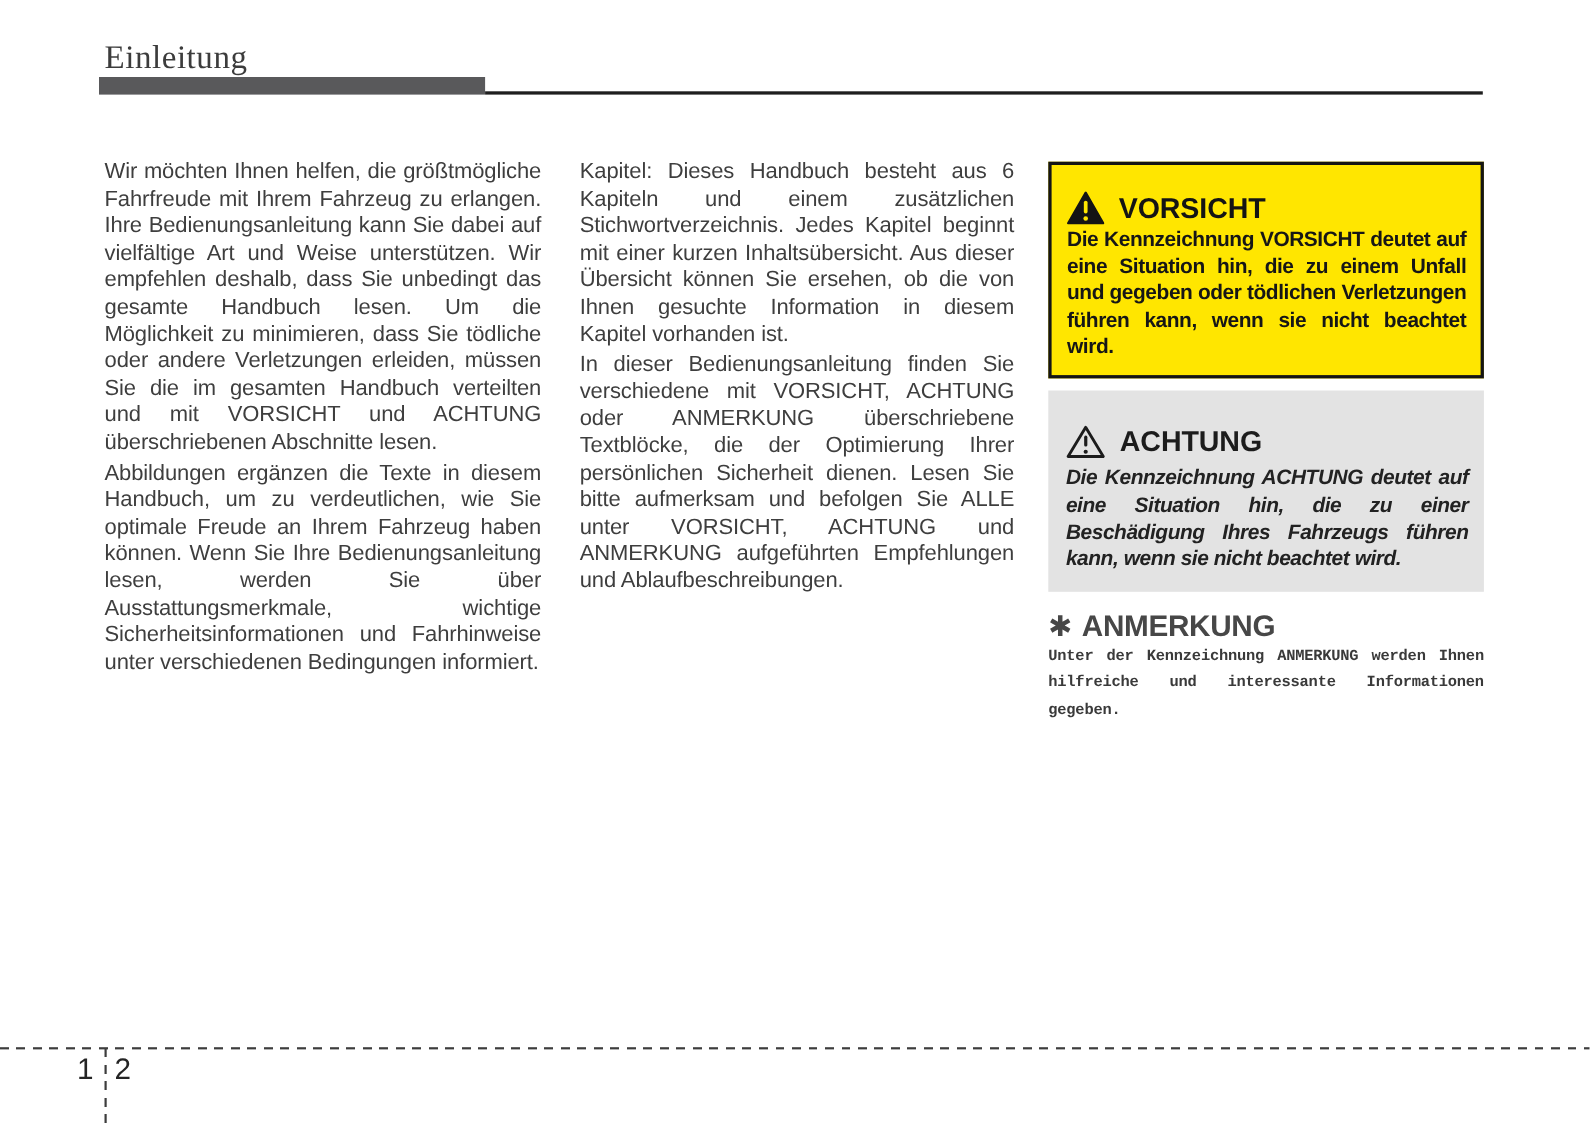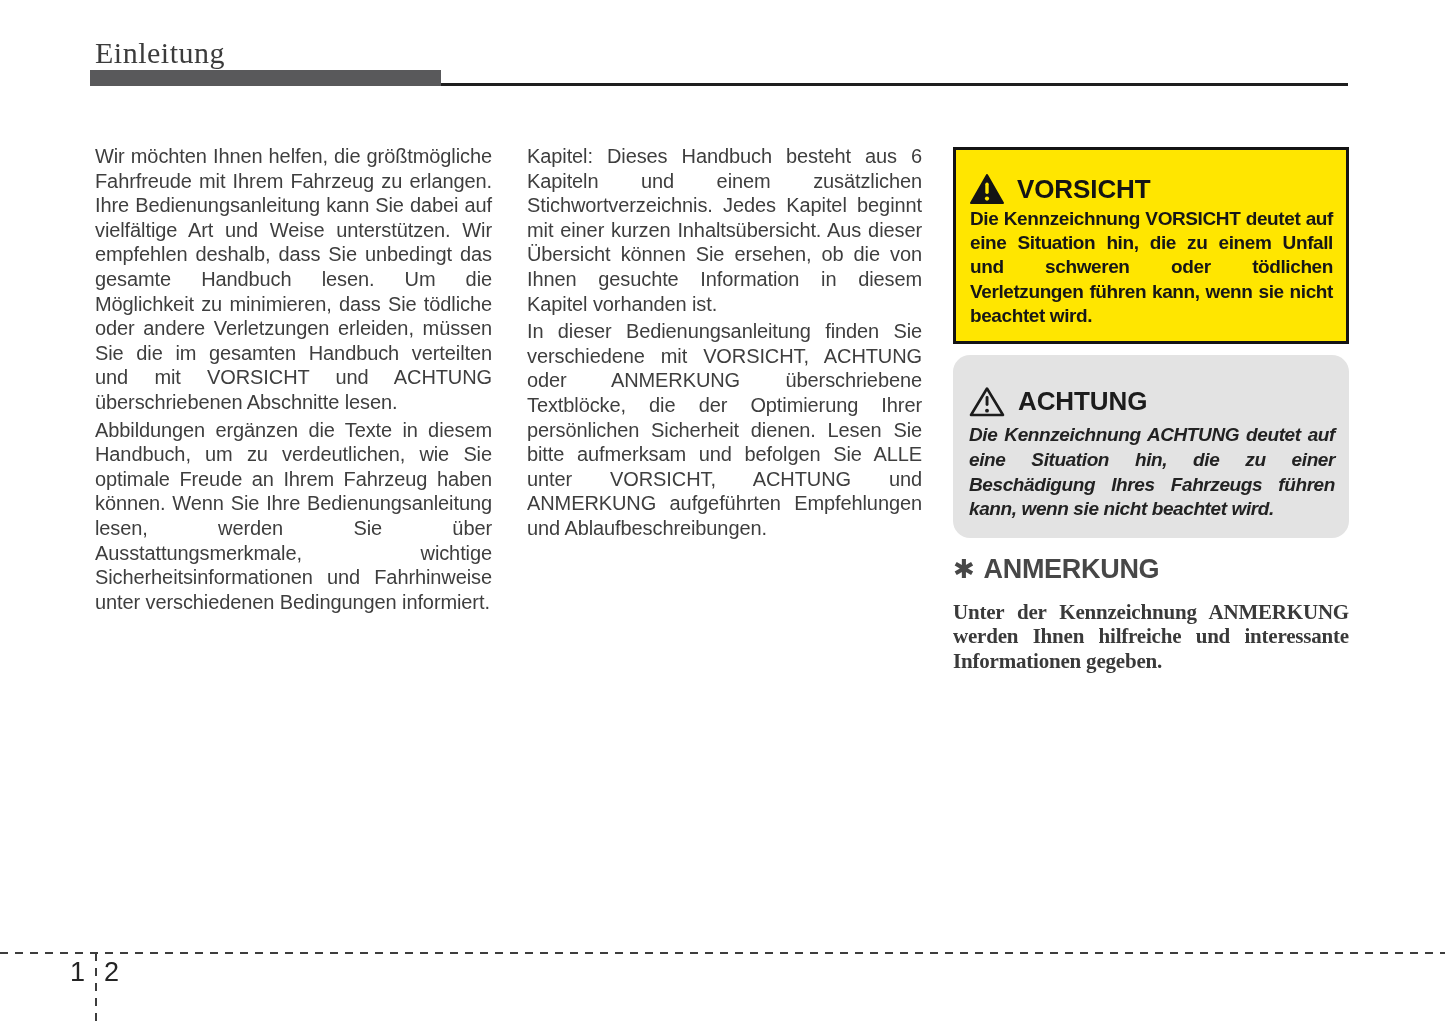--- a/index.html
+++ b/index.html
@@ -43,35 +43,35 @@
     border:3px solid #141414;
     padding:10px 13px 13px 14px;
     width:396px;
   }
   .vorsicht-box .warn-body {
     margin-top:3px; font-size:19px; font-weight:bold; line-height:24.2px;
     text-align:justify; color:#161616; letter-spacing:-0.4px;
   }
   .achtung-box {
     position:absolute; left:0; top:208px; width:396px;
-    background:#e3e3e3; padding:17px 14px 16px 16px;border-radius:17px;
+    background:#e3e3e3; padding:17px 14px 16px 16px;
   }
   .achtung-box .warn-header { color:#1c1c1c; }
   .achtung-box .warn-body {
     margin-top:6px; font-size:19px; font-weight:bold; font-style:italic;
     line-height:24.8px; text-align:justify; color:#222; letter-spacing:-0.4px;
   }
 
   
   .note-block { position:absolute; left:0; top:409px; width:396px; }
   .note-header { display:flex; align-items:center; gap:9px; font-size:27px; font-weight:bold; color:#474747; letter-spacing:-0.3px; }
   .note-header .glyph { font-size:26px; line-height:1; color:#474747; }
   .note-body {
-    margin-top:18px; font-family:Liberation Serif, serif;
-    font-weight:bold; font-size:21px; line-height:24.4px; text-align:justify;
+    margin-top:3px; font-family:Liberation Mono, monospace;
+    font-weight:bold; font-size:14px; line-height:24.4px; text-align:justify;
     color:#3a3a3a; letter-spacing:-0.2px;
   }
 
   
   .footer-dash {
     position:absolute; left:0; top:952px; width:1445px; height:2px;
     background:repeating-linear-gradient(90deg,#3d3d3d 0 8px,transparent 8px 15px);
   }
   .footer-vline {
     position:absolute; left:95px; top:953px; width:2px; height:73px;
@@ -108,21 +108,21 @@
       <div class="warn-header">
         <span class="tri">
           <svg width="34" height="30" viewBox="0 0 34 30" aria-hidden="true">
             <path d="M17 1 L33 29 L1 29 Z" fill="#141414" stroke="#141414" stroke-width="2" stroke-linejoin="round"></path>
             <rect x="15.3" y="8.5" width="3.4" height="11.5" rx="1.7" fill="#ffe600"></rect>
             <circle cx="17" cy="24.6" r="2.1" fill="#ffe600"></circle>
           </svg>
         </span>
         <span>VORSICHT</span>
       </div>
-      <div class="warn-body">Die Kennzeichnung VORSICHT deutet auf eine Situation hin, die zu einem Unfall und schweren oder tödlichen Verletzungen führen kann, wenn sie nicht beachtet wird.</div>
+      <div class="warn-body">Die Kennzeichnung VORSICHT deutet auf eine Situation hin, die zu einem Unfall und gegeben oder tödlichen Verletzungen führen kann, wenn sie nicht beachtet wird.</div>
     </div>
 
     <div class="achtung-box" style="background-color: rgb(227, 227, 227);">
       <div class="warn-header">
         <span class="tri">
           <svg width="36" height="31" viewBox="0 0 36 31" aria-hidden="true">
             <path d="M18 2.5 L34 29 L2 29 Z" fill="none" stroke="#1c1c1c" stroke-width="2.6" stroke-linejoin="round"></path>
             <rect x="16.6" y="10" width="2.9" height="10" rx="1.4" fill="#1c1c1c"></rect>
             <circle cx="18" cy="24.7" r="1.9" fill="#1c1c1c"></circle>
           </svg>

